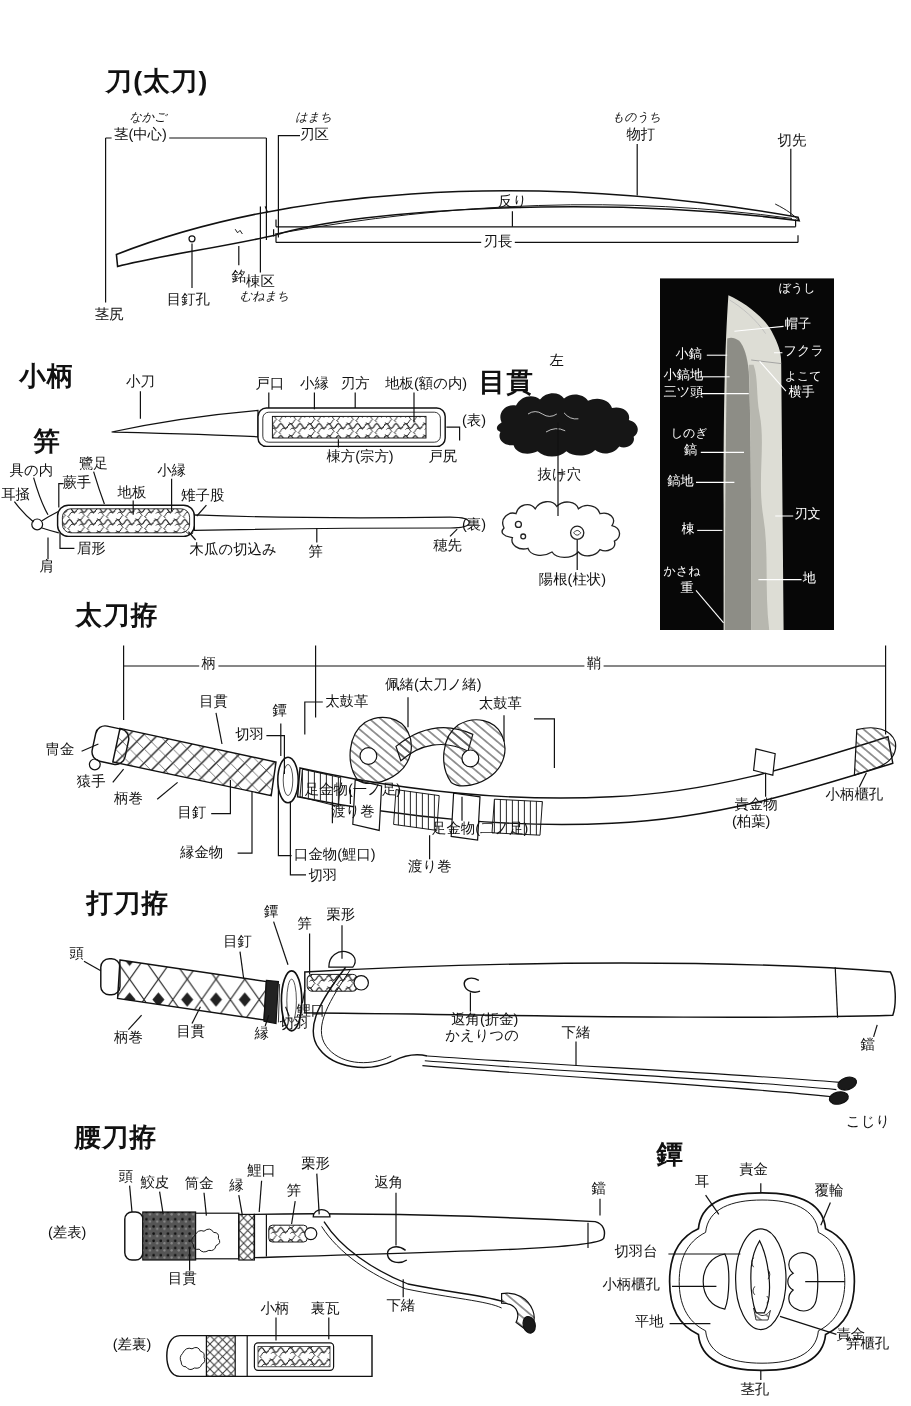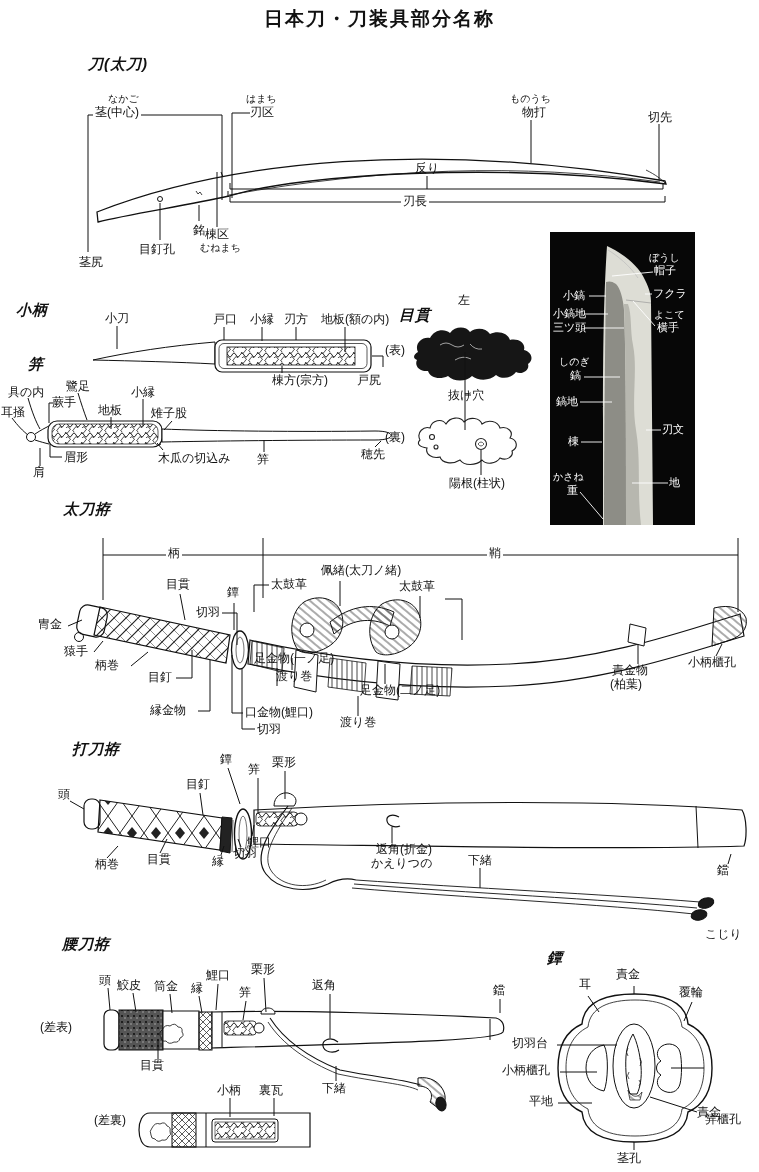--- a/index.html
+++ b/index.html
@@ -1,21 +1,21 @@
 <!DOCTYPE html>
 <html><head>
 <meta charset="utf-8">
 <style>
   html,body{margin:0;padding:0;background:#fff;}
   #page{position:relative;width:759px;height:1172px;background:#fff;overflow:hidden;
         font-family:"Liberation Sans","DejaVu Sans",sans-serif;color:#111;}
   #art{position:absolute;left:0;top:0;}
   .lb{position:absolute;font-size:12px;line-height:1.1;white-space:nowrap;color:#111;}
-  .k10{font-size:10px;}
-  .hd{font-size:15px;font-weight:bold;letter-spacing:1px;font-style:italic;}
+  .k10{font-size:10px;font-style:italic;}
+  .hd{font-size:22px;font-weight:bold;letter-spacing:1px;}
   .bg{background:#fff;padding:0 2px;}
   .w{color:#fff;font-size:11px;font-family:Liberation Serif, serif;}
   .w10{color:#fff;font-size:10px;}
   .ttl{position:absolute;left:0;right:0;top:6px;text-align:center;
        font-size:19px;font-weight:bold;letter-spacing:2px;}
 </style>
 </head>
 <body>
 
 <div id="page">
@@ -286,21 +286,20 @@
     <path d="M588,996 L599,1012"></path>
     <path d="M692,1002 L684,1021"></path>
     <path d="M557,1045 H617"></path>
     <path d="M560,1072 H597"></path>
     <path d="M704,1068 H671"></path>
     <path d="M558,1103 H592"></path>
     <path d="M697,1112 L650,1097"></path>
   </g>
 </svg>
 
-<div class="ttl">日本刀・刀装具部分名称</div>
 
 <div class="lb hd" style="left:88px;top:56px">刀(太刀)</div>
 <div class="lb k10" style="left:108px;top:93px">なかご</div>
 <div class="lb bg" style="left:93px;top:106px">茎(中心)</div>
 <div class="lb k10" style="left:246px;top:93px">はまち</div>
 <div class="lb" style="left:250px;top:106px">刃区</div>
 <div class="lb k10" style="left:510px;top:93px">ものうち</div>
 <div class="lb" style="left:522px;top:106px">物打</div>
 <div class="lb" style="left:648px;top:111px">切先</div>
 <div class="lb" style="left:415px;top:162px">反り</div>
@@ -334,21 +333,21 @@
 <div class="lb" style="left:257px;top:453px">笄</div>
 <div class="lb" style="left:361px;top:448px">穂先</div>
 
 <div class="lb" style="left:458px;top:294px">左</div>
 <div class="lb hd" style="left:399px;top:307px">目貫</div>
 <div class="lb" style="left:385px;top:344px">(表)</div>
 <div class="lb" style="left:448px;top:389px">抜け穴</div>
 <div class="lb" style="left:385px;top:431px">(裏)</div>
 <div class="lb" style="left:449px;top:477px">陽根(柱状)</div>
 
-<div class="lb w10" style="left:649px;top:252px">ぼうし</div>
+<div class="lb w10" style="left:649px;top:235px">ぼうし</div>
 <div class="lb w" style="left:654px;top:264px">帽子</div>
 <div class="lb w" style="left:563px;top:289px">小鎬</div>
 <div class="lb w" style="left:653px;top:287px">フクラ</div>
 <div class="lb w" style="left:553px;top:307px">小鎬地</div>
 <div class="lb w" style="left:553px;top:321px">三ツ頭</div>
 <div class="lb w10" style="left:654px;top:309px">よこて</div>
 <div class="lb w" style="left:657px;top:321px">横手</div>
 <div class="lb w10" style="left:559px;top:356px">しのぎ</div>
 <div class="lb w" style="left:570px;top:369px">鎬</div>
 <div class="lb w" style="left:556px;top:395px">鎬地</div>

